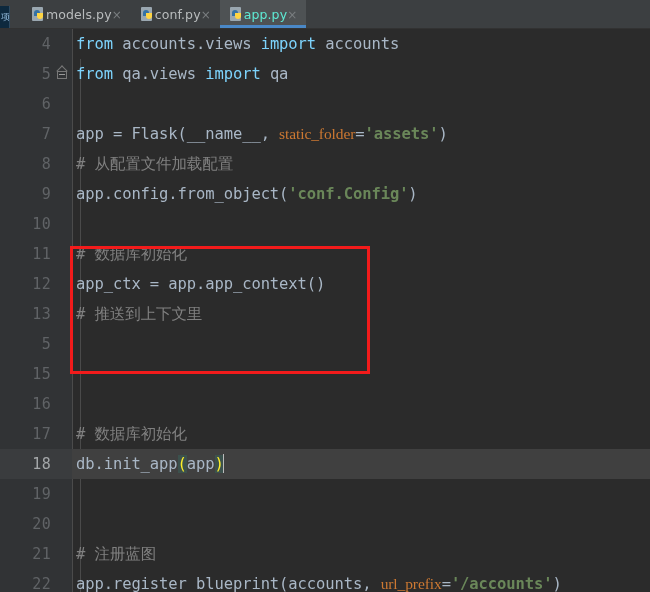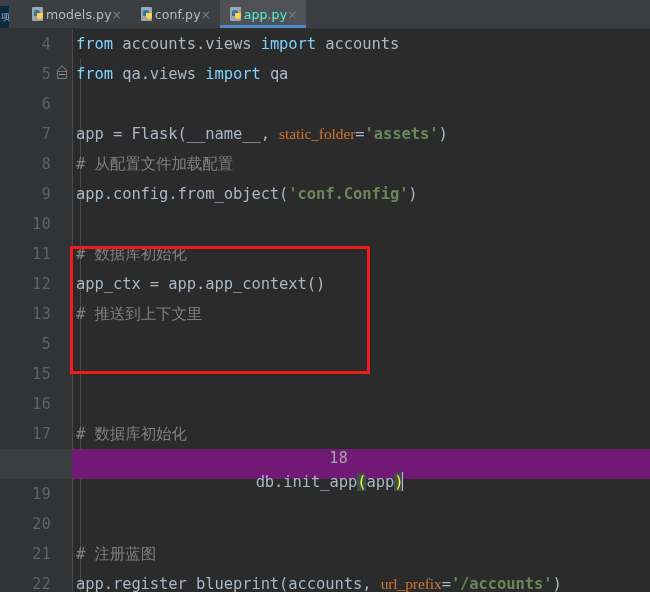--- a/index.html
+++ b/index.html
@@ -122,22 +122,21 @@
   .rows {
     position: relative;
   }
   .row {
     position: relative;
     height: 30px;
     display: flex;
     align-items: center;
   }
   .row.current {
-    background: #701a75;
-    flex-direction: column;
+    background: #404040;
   }
   .gutter {
     position: absolute;
     left: 0;
     top: 0;
     bottom: 0;
     width: 72px;
     background: #313335;
     border-right: 1px solid #4b4b4b;
     pointer-events: none;

